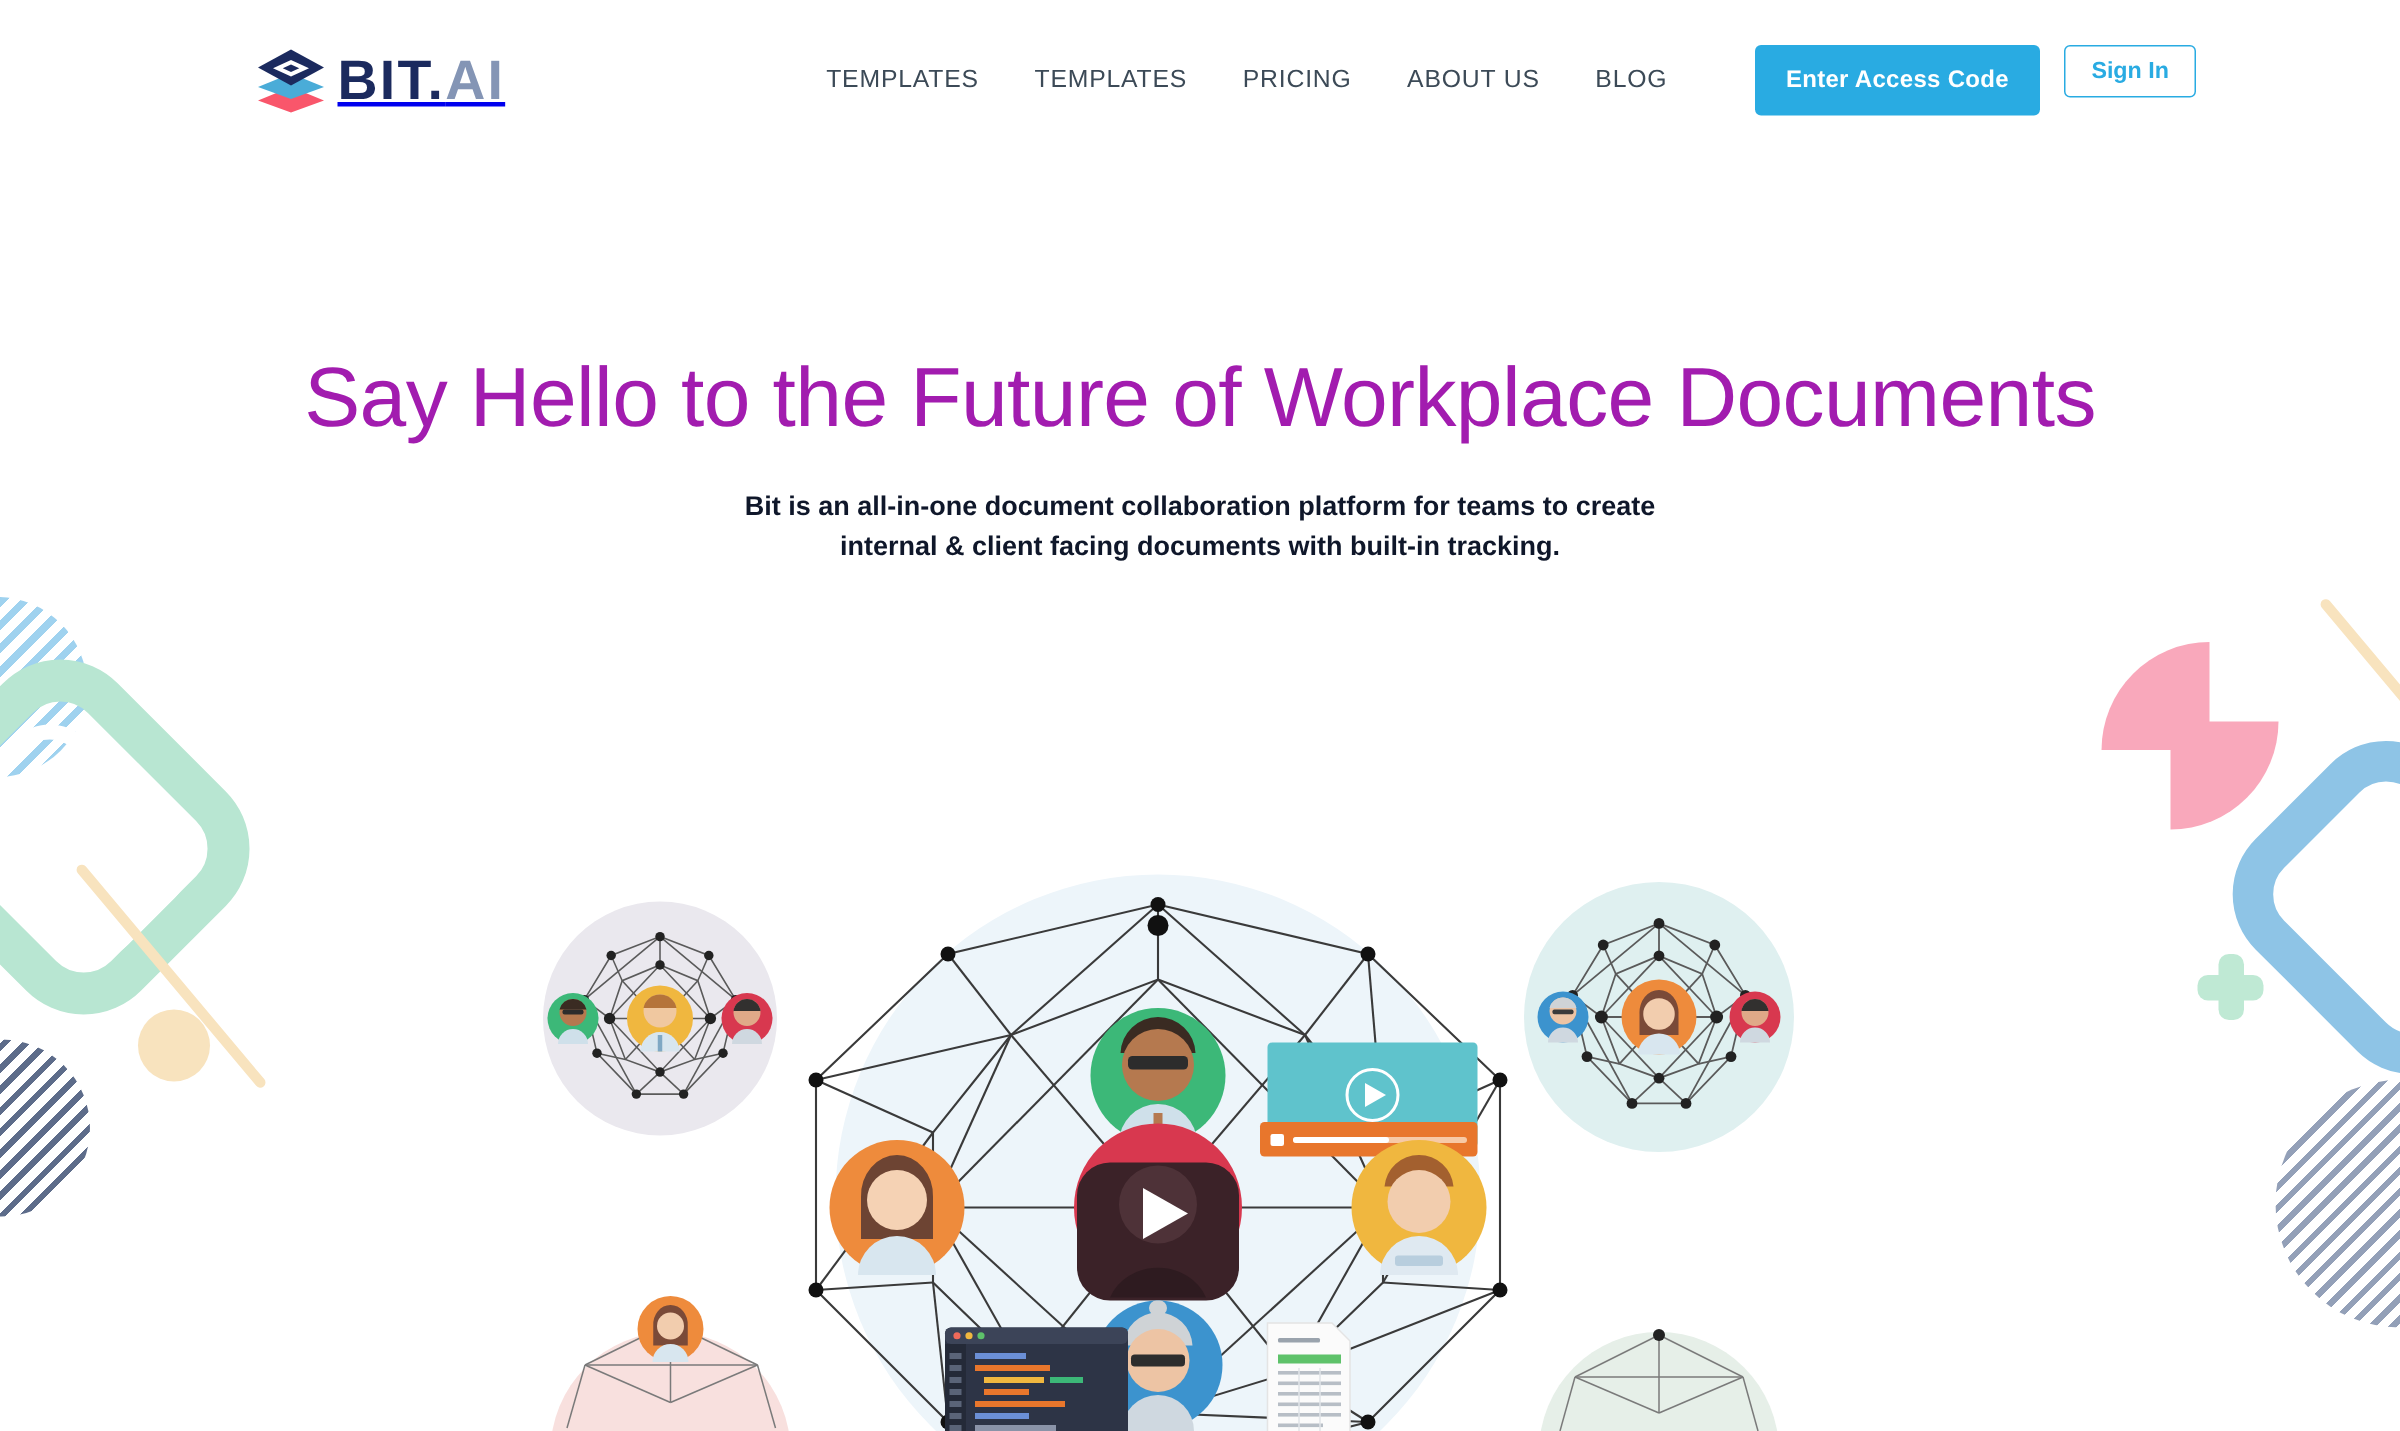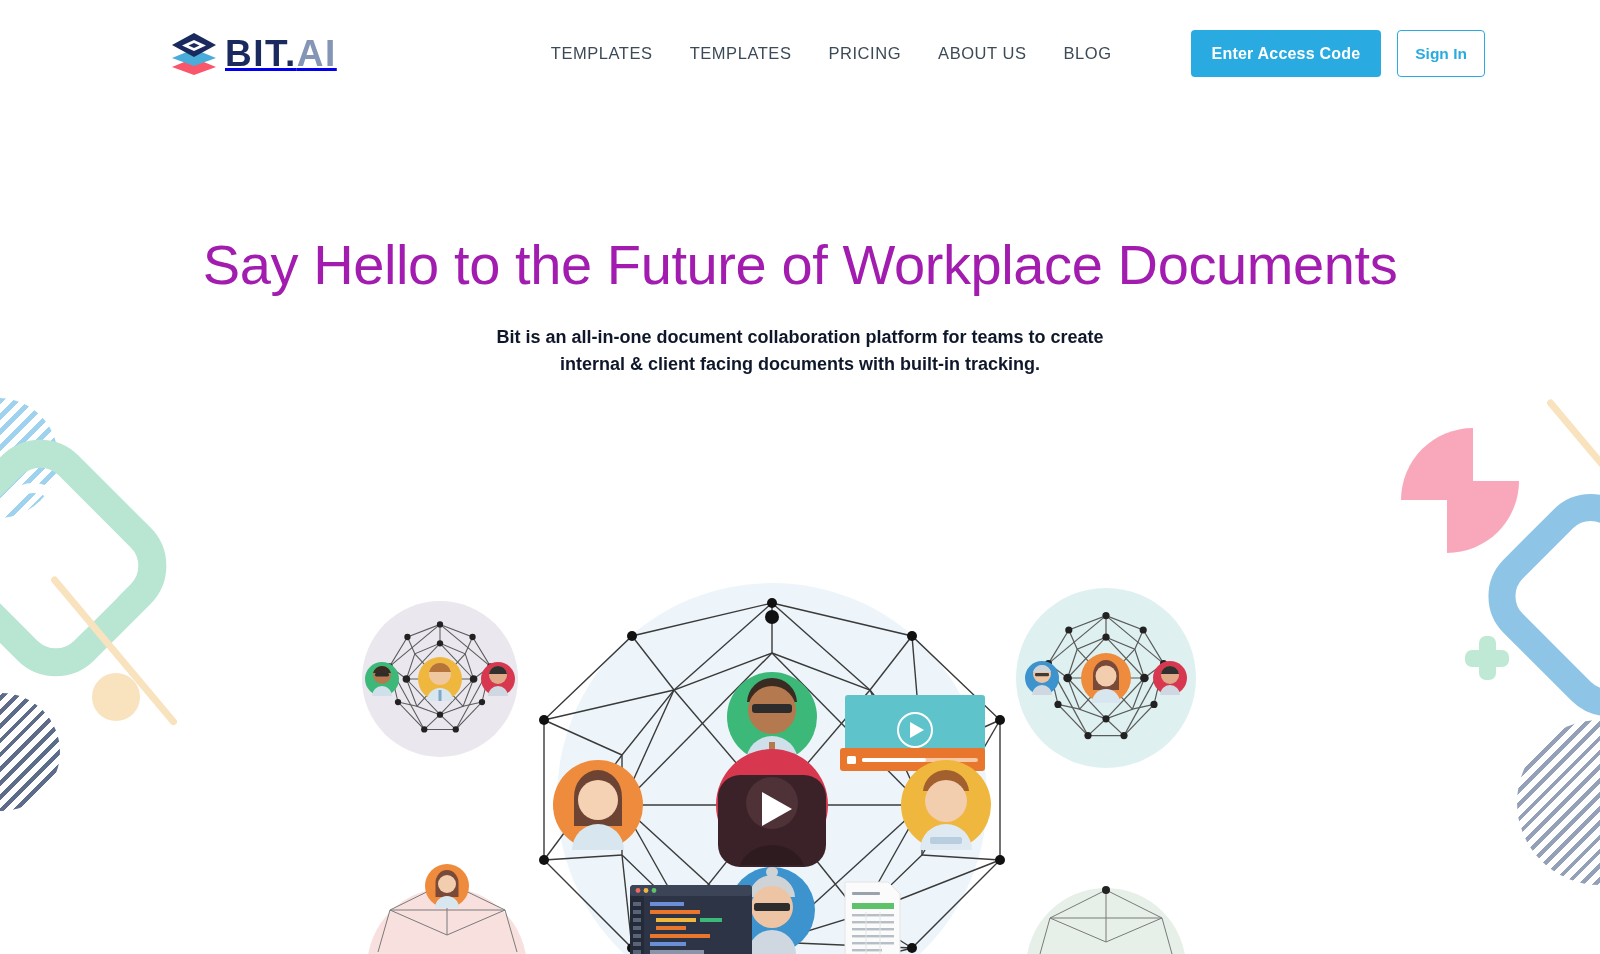--- a/index.html
+++ b/index.html
@@ -123,30 +123,30 @@
   .brand-mark { width: 48px; height: 44px; flex: 0 0 auto; }
   .brand-text { font-size: 37px; font-weight: 700; letter-spacing: 1.5px; line-height: 1; }
   .brand-text .bt { color: #1b2a5e; }
   .brand-text .ai { color: #8495b5; }
 
   .main-nav { display: flex; align-items: center; gap: 37px; margin-left: 214px; }
   .nav-link {
     font-size: 16.5px; letter-spacing: .55px; color: #3c4a57;
     text-decoration: none; white-space: nowrap; cursor: pointer;
   }
-  .nav-actions { display: flex; align-items: flex-start; gap: 16px; margin-left: 79px; }
+  .nav-actions { display: flex; align-items: flex-start; gap: 16px; margin-left: 58px; }
   .btn-access {
     background: #29abe2; color: #ffffff; border: none; border-radius: 4px;
     padding: 0 21px; height: 47px; font-size: 16px; font-weight: 700;
     letter-spacing: .2px; cursor: pointer; white-space: nowrap;
     font-family: "Liberation Sans", sans-serif;
   }
   .btn-signin {
     background: #ffffff; color: #29abe2; border: 1.6px solid #29abe2; border-radius: 4px;
-    padding: 0 17px; height: 47px; font-size: 15.5px; font-weight: 700;
+    padding: 0 17px; height: 35px; font-size: 15.5px; font-weight: 700;
     cursor: pointer; white-space: nowrap;
     font-family: "Liberation Sans", sans-serif;
   }
 
   
   .hero { position: relative; z-index: 4; text-align: center; padding-top: 153px; }
   .hero-title {
     font-size: 56px; font-weight: 400; color: #a21caf;
     letter-spacing: -0.4px; line-height: 1.06;
   }

